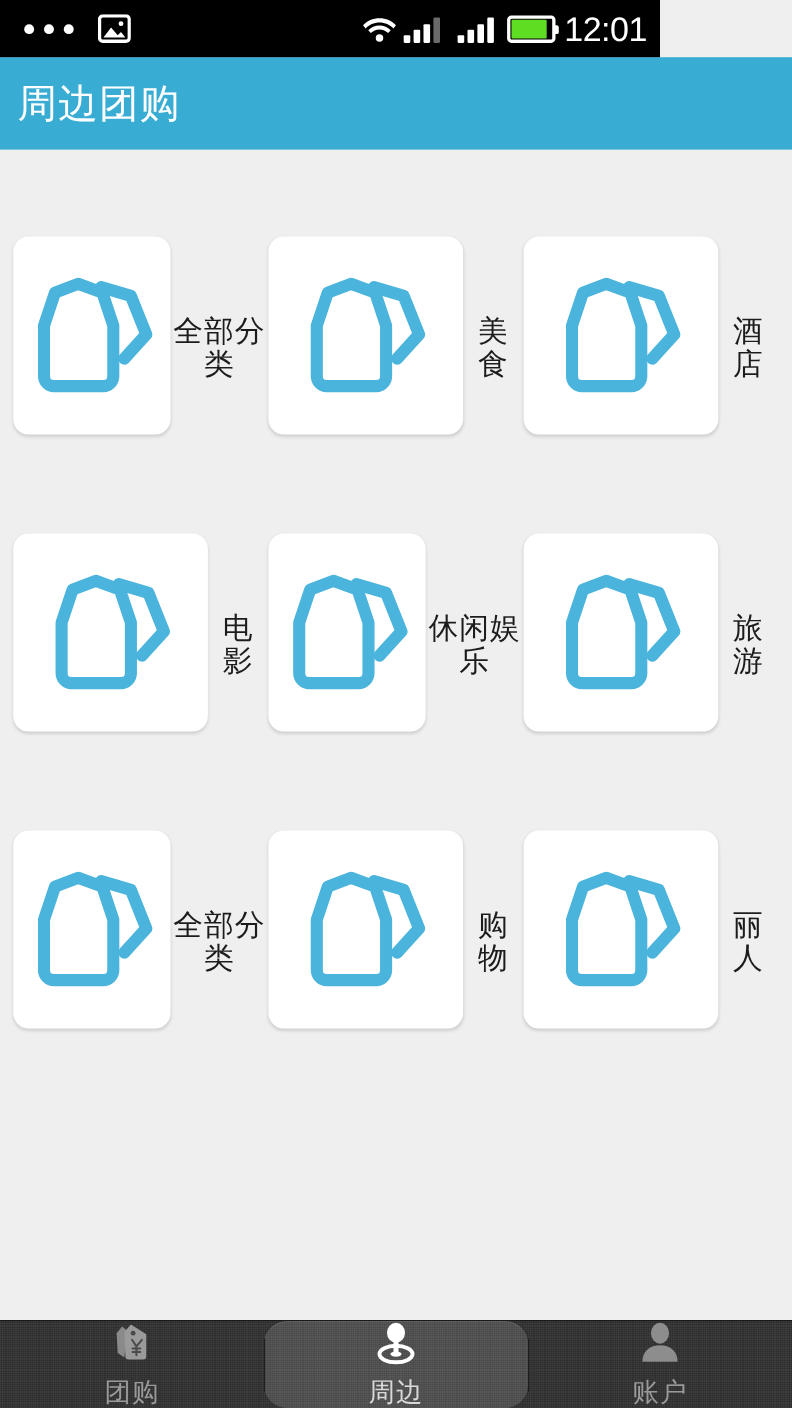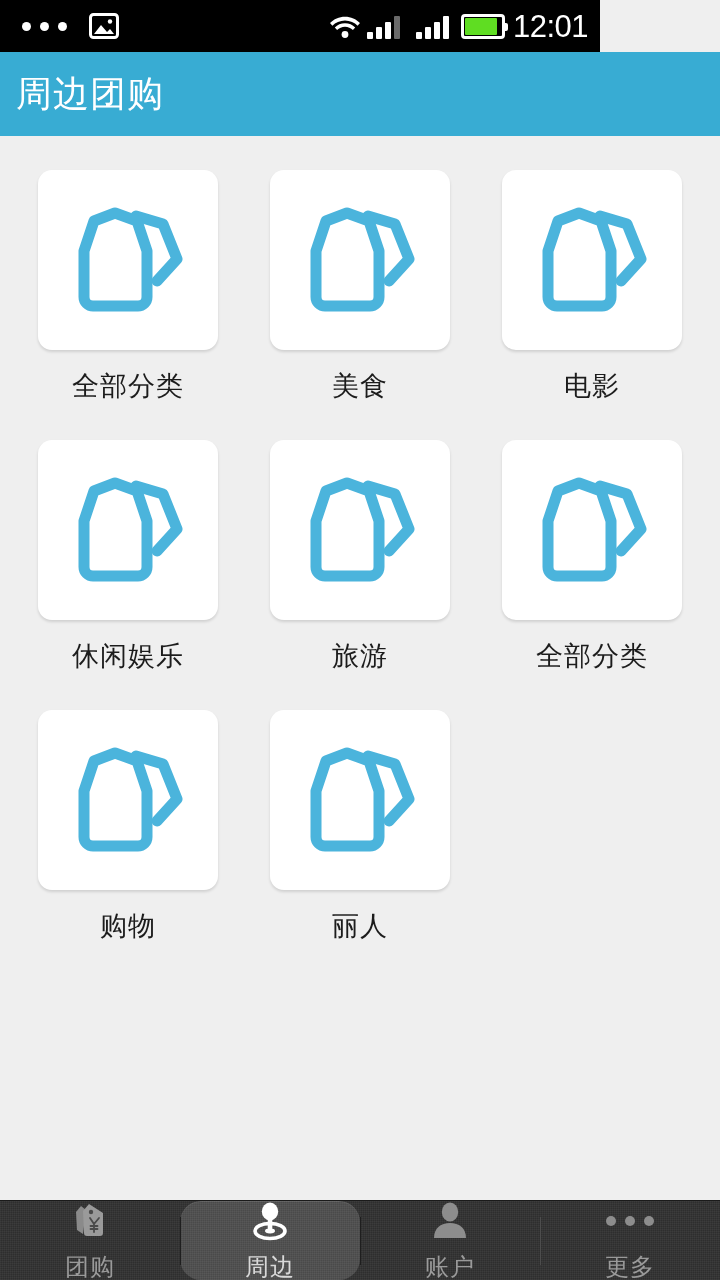--- a/index.html
+++ b/index.html
@@ -137,23 +137,21 @@
   .grid {
     display: grid;
     grid-template-columns: repeat(3, 1fr);
     padding: 34px 12px 0 12px;
     box-sizing: border-box;
     row-gap: 0px;
   }
   .cell {
     height: 270px;
     display: flex;
-    flex-direction: column;
-    align-items: center;
-    font-family: Liberation Mono, monospace;
+    align-items: center;
   }
   .card {
     width: 180px;
     height: 180px;
     background: #ffffff;
     border-radius: 14px;
     box-shadow: 0 2px 3px rgba(0,0,0,0.13);
     display: flex;
     align-items: center;
     justify-content: center;
@@ -307,20 +305,29 @@
           </div>
           <div class="cell-label">美食</div>
         </div>
         <div class="cell">
           <div class="card">
             <svg width="110" height="106" viewBox="0 0 110 106">
               <path d="M63 9 L90 17 L104 52 L84 74" fill="none" stroke="#4bb4dc" stroke-width="11" stroke-linejoin="round" stroke-linecap="round"></path>
               <path d="M42 6 L64 14 L74 44 L74 90 A9 9 0 0 1 65 99 L20 99 A9 9 0 0 1 11 90 L11 44 L21 14 Z" fill="none" stroke="#4bb4dc" stroke-width="11" stroke-linejoin="round" stroke-linecap="round"></path>
             </svg>
           </div>
+          <div class="cell-label">酒店</div>
+        </div>
+        <div class="cell">
+          <div class="card">
+            <svg width="110" height="106" viewBox="0 0 110 106">
+              <path d="M63 9 L90 17 L104 52 L84 74" fill="none" stroke="#4bb4dc" stroke-width="11" stroke-linejoin="round" stroke-linecap="round"></path>
+              <path d="M42 6 L64 14 L74 44 L74 90 A9 9 0 0 1 65 99 L20 99 A9 9 0 0 1 11 90 L11 44 L21 14 Z" fill="none" stroke="#4bb4dc" stroke-width="11" stroke-linejoin="round" stroke-linecap="round"></path>
+            </svg>
+          </div>
           <div class="cell-label">电影</div>
         </div>
         <div class="cell">
           <div class="card">
             <svg width="110" height="106" viewBox="0 0 110 106">
               <path d="M63 9 L90 17 L104 52 L84 74" fill="none" stroke="#4bb4dc" stroke-width="11" stroke-linejoin="round" stroke-linecap="round"></path>
               <path d="M42 6 L64 14 L74 44 L74 90 A9 9 0 0 1 65 99 L20 99 A9 9 0 0 1 11 90 L11 44 L21 14 Z" fill="none" stroke="#4bb4dc" stroke-width="11" stroke-linejoin="round" stroke-linecap="round"></path>
             </svg>
           </div>
           <div class="cell-label">休闲娱乐</div>
@@ -391,24 +398,15 @@
       <div class="tab">
         <span class="tab-sep"></span>
         <div class="tab-icon">
           <svg width="40" height="42" viewBox="0 0 40 42">
             <ellipse cx="20" cy="12" rx="8.2" ry="9.5" fill="#8d8d8d"></ellipse>
             <path d="M4 38 C4 28 11 23 20 23 C29 23 36 28 36 38 Z" fill="#8d8d8d"></path>
           </svg>
         </div>
         <div class="tab-label">账户</div>
       </div>
-      <div class="tab">
-        <span class="tab-sep"></span>
-        <div class="tab-dots">
-          <i></i>
-          <i></i>
-          <i></i>
-        </div>
-        <div class="tab-label">更多</div>
-      </div>
     </div>
 
 </div>
 
 </body></html>

